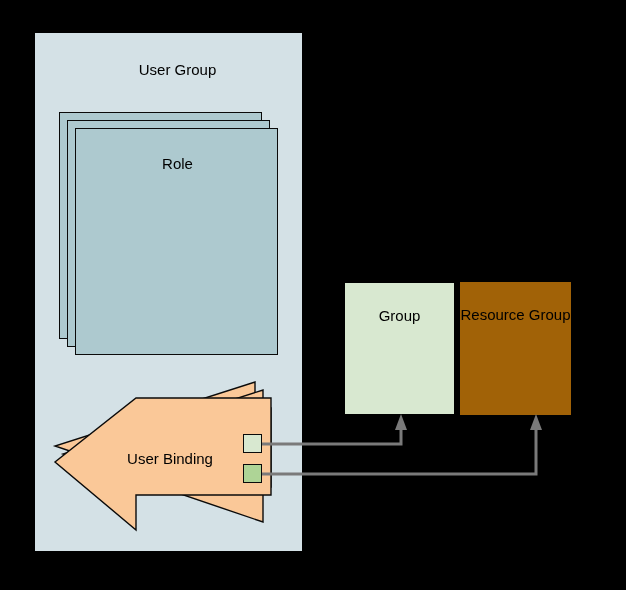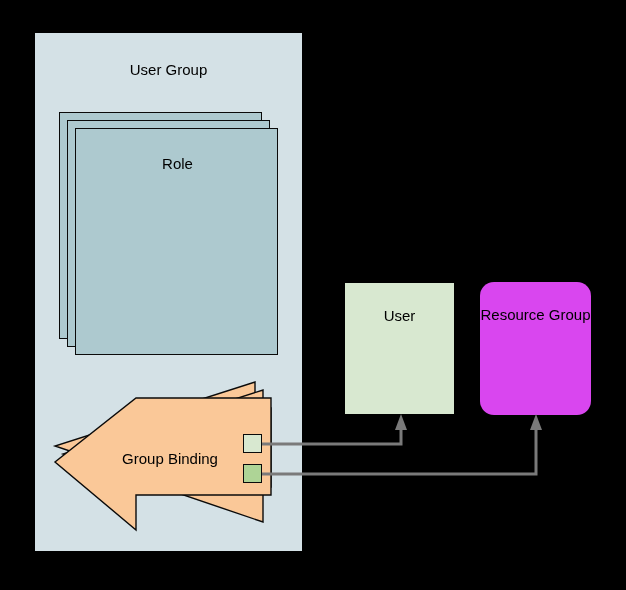--- a/index.html
+++ b/index.html
@@ -20,21 +20,21 @@
   #user-group-panel {
     position: absolute;
     left: 35px;
     top: 33px;
     width: 267px;
     height: 518px;
     background: #d4e1e6;
   }
   #user-group-title {
     position: absolute;
-    left: 0;
+    left: 9px;
     top: 28px;
     width: 267px;
     text-align: center;
     font-size: 15px;
     color: #000000;
     line-height: 18px;
   }
 
   
   .user-card {
@@ -100,26 +100,25 @@
     box-sizing: border-box;
   }
   #role-box {
     left: 345px;
     top: 283px;
     width: 109px;
     height: 131px;
     background: #d8e8d0;
   }
   #resource-group-box {
-    left: 480px;
+    left: 460px;
     top: 282px;
     width: 111px;
     height: 133px;
-    background: #d946ef;
-    border-radius: 14px;
+    background: #a16207;
   }
   .target-label {
     position: absolute;
     left: 0;
     top: 22px;
     width: 100%;
     text-align: center;
     font-size: 15px;
     color: #000000;
     line-height: 21px;
@@ -162,27 +161,27 @@
   <svg class="rb-layer" viewBox="0 0 626 590">
     <polygon class="rb-shape" points="255,382 255,400 263,400 263,479 263,479 255,479 255,514 55,446 255,382"></polygon>
   </svg>
   <svg class="rb-layer" viewBox="0 0 626 590">
     <polygon class="rb-shape" points="263,390 263,408 271,408 271,487 263,487 263,522 63,454 263,390"></polygon>
   </svg>
   <svg class="rb-layer" viewBox="0 0 626 590">
     <polygon class="rb-shape" points="136,398 271,398 271,495 136,495 136,530 55,462 136,398"></polygon>
   </svg>
 
-  <div id="role-binding-label">Group Binding</div>
+  <div id="role-binding-label">User Binding</div>
 
   <div class="port-square" id="port-role"></div>
   <div class="port-square" id="port-resource-group"></div>
 
   <div class="target-box" id="role-box">
-    <div class="target-label">User</div>
+    <div class="target-label">Group</div>
   </div>
 
   <div class="target-box" id="resource-group-box">
     <div class="target-label">Resource Group</div>
   </div>
 
   <svg id="connectors" viewBox="0 0 626 590">
 
     <path class="conn-line" d="M 262,444 L 401,444 L 401,425"></path>
     <polygon class="conn-head" points="401,414 407,430 395,430"></polygon>

